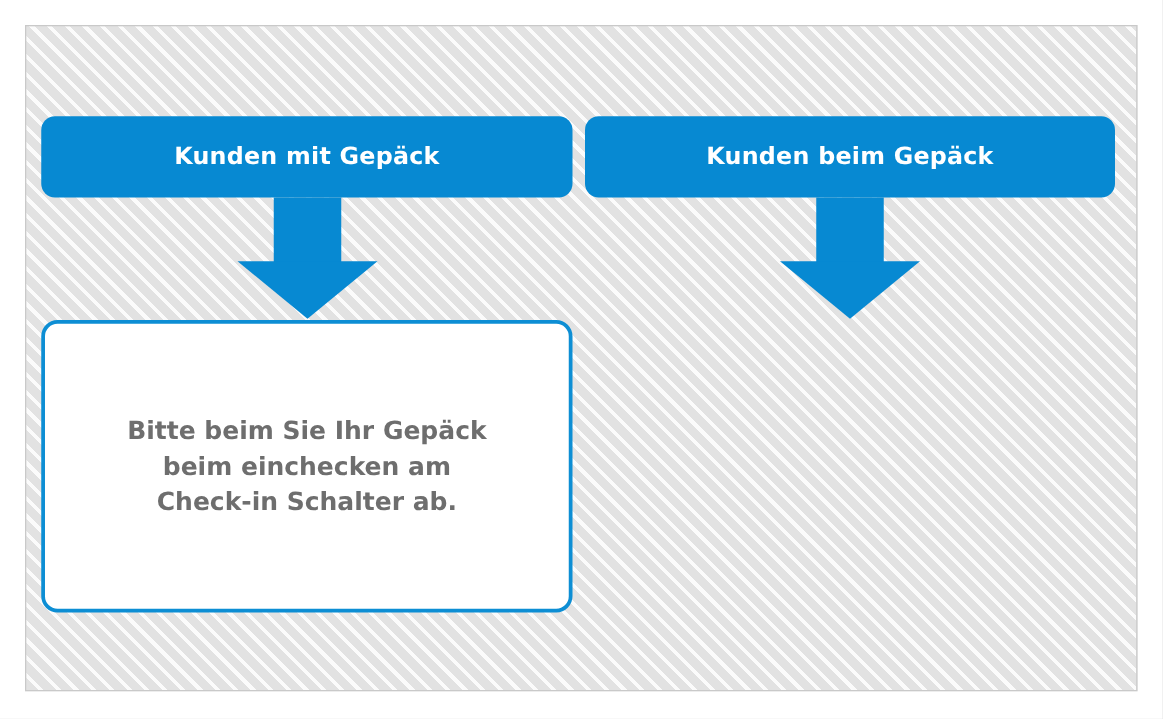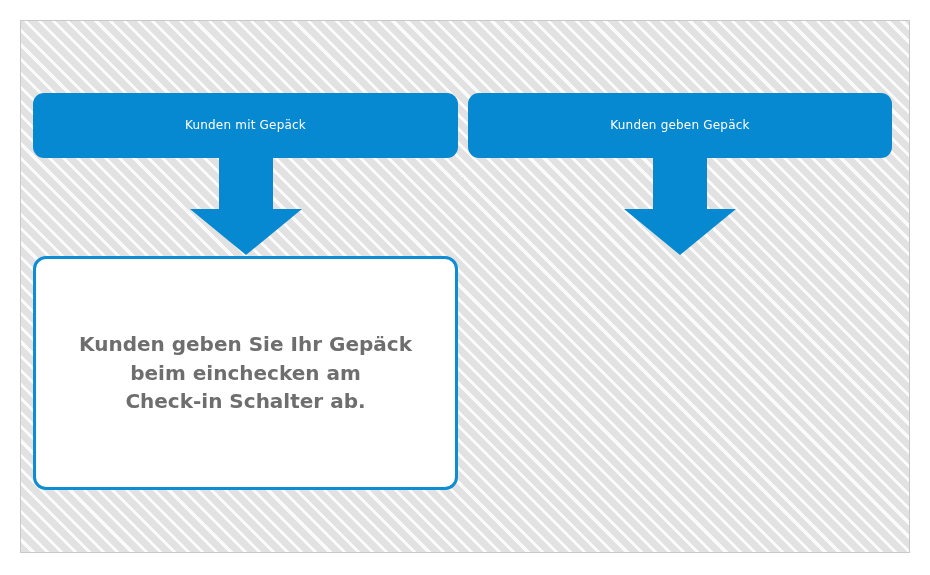--- a/index.html
+++ b/index.html
@@ -54,22 +54,22 @@
     height: 65px;
     background: #0789d2;
     border-radius: 11px;
     display: flex;
     align-items: center;
     justify-content: center;
     box-sizing: border-box;
   }
   .header-label {
     color: #ffffff;
-    font-size: 12px;
-    font-weight: normal;
+    font-size: 19px;
+    font-weight: bold;
     letter-spacing: 0.2px;
     text-align: right;
     line-height: 1.2;
   }
 
   
   .arrow-wrap {
     position: relative;
     width: 100%;
     height: 98px;
@@ -130,31 +130,31 @@
     <div class="header-box">
       <span class="header-label">Kunden mit Gepäck</span>
     </div>
 
     <div class="arrow-wrap">
       <div class="arrow-shaft"></div>
       <div class="arrow-head"></div>
     </div>
 
     <div class="body-box">
-      <span class="body-text">Kunden geben Sie Ihr Gepäck
+      <span class="body-text">Bitte beim Sie Ihr Gepäck
 beim einchecken am
 Check-in Schalter ab.</span>
     </div>
 
   </div>
 
   <div class="column" id="column-right">
 
     <div class="header-box">
-      <span class="header-label">Kunden geben Gepäck</span>
+      <span class="header-label">Kunden beim Gepäck</span>
     </div>
 
     <div class="arrow-wrap">
       <div class="arrow-shaft"></div>
       <div class="arrow-head"></div>
     </div>
 
 
   </div>
 

